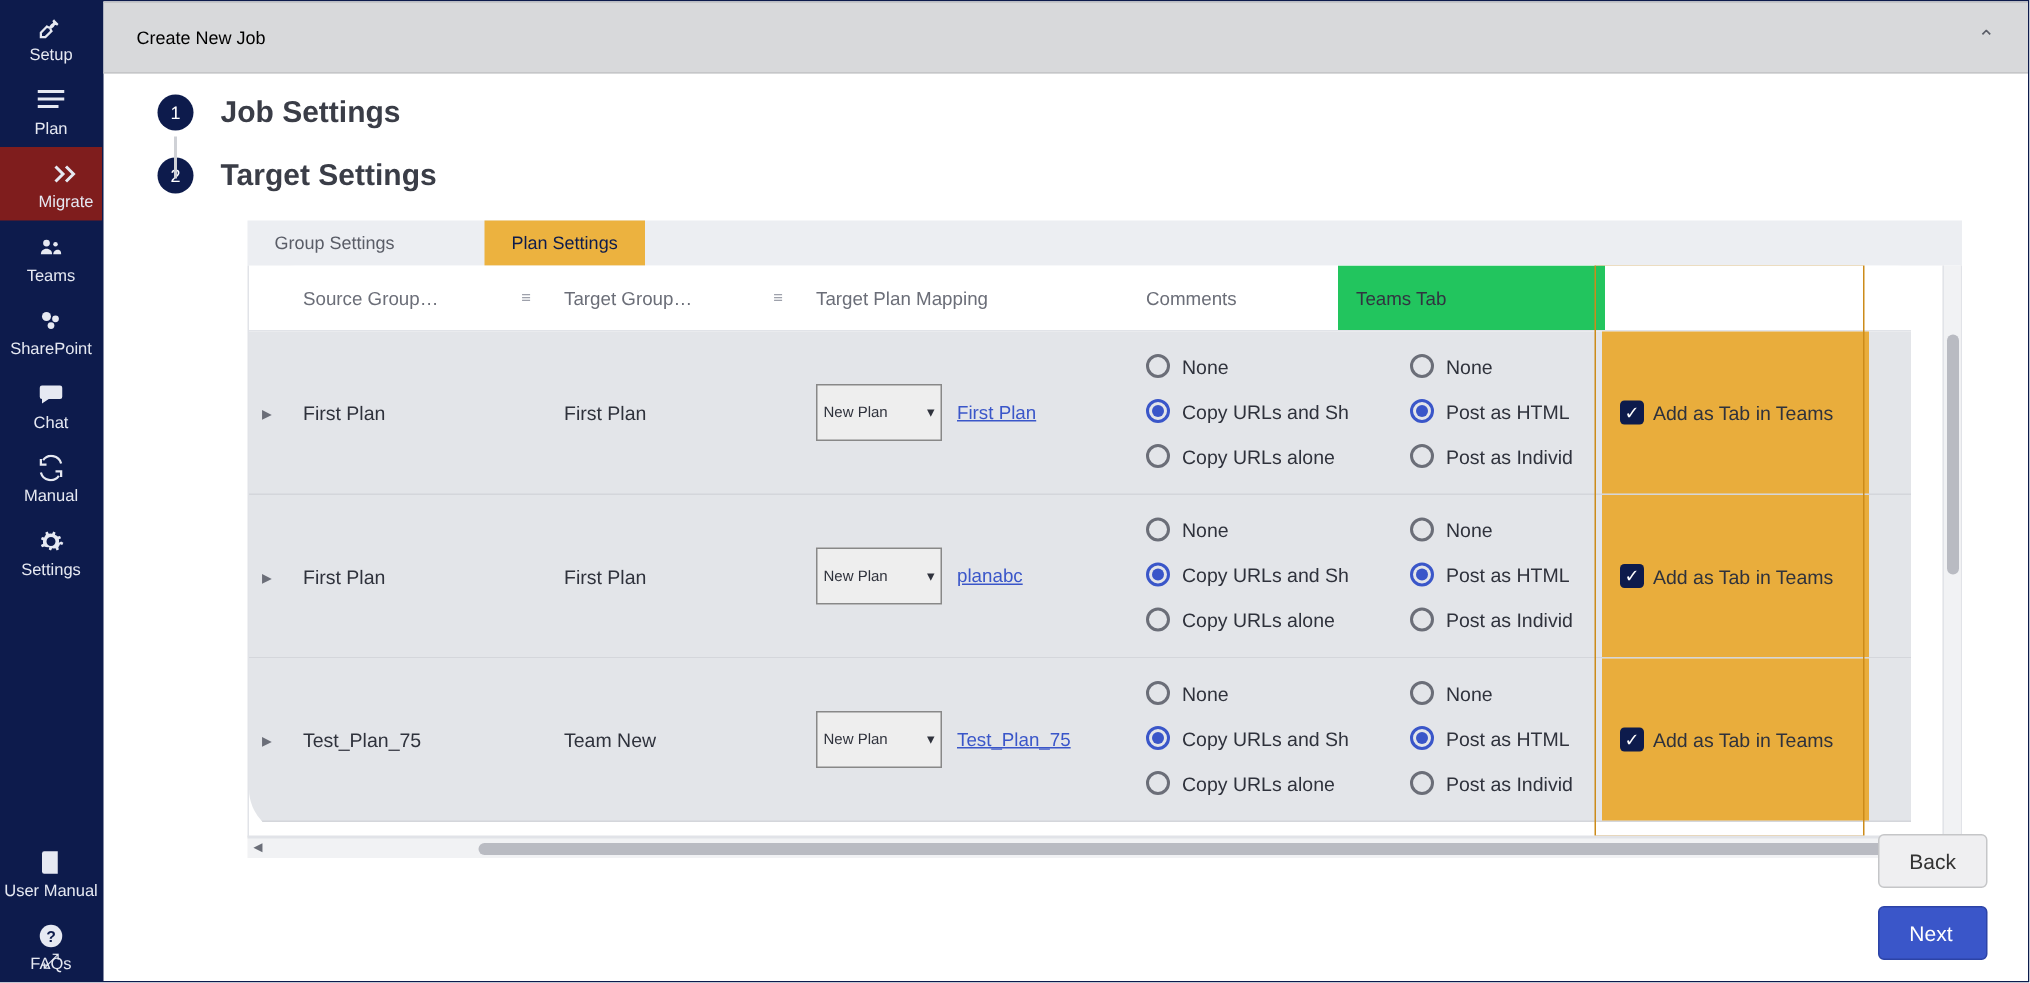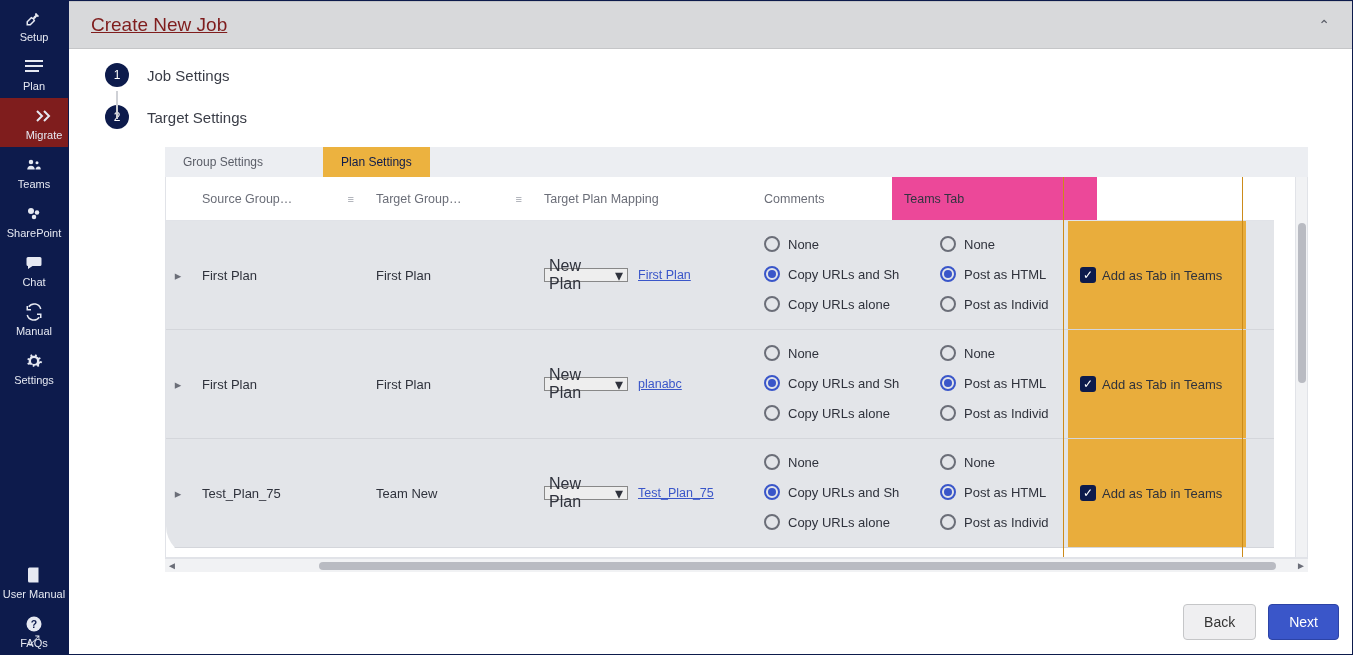--- a/index.html
+++ b/index.html
@@ -9,27 +9,27 @@
   
   .sidebar { position:absolute; left:0; top:0; width:68px; height:655px; background:#0d1b4c; display:flex; flex-direction:column; align-items:center; }
   .side-item { width:90px; padding:8px 0 6px; display:flex; flex-direction:column; align-items:center; color:#e6e9f2; font-size:11px; cursor:pointer; }
   .side-item.active { background:#7f1d1d;padding-left:20px; }
   .side-item .icon { width:20px; height:20px; display:flex; align-items:center; justify-content:center; margin-bottom:3px; font-size:16px; color:#e6e9f2; }
   .side-spacer { flex:1; }
 
   
   .main { position:absolute; left:68px; top:0; right:0; bottom:0; background:#fff; border:1px solid #0d1b4c; }
   .panel-header { height:48px; background:#d8d9db; display:flex; align-items:center; justify-content:space-between; padding:0 22px; border-top:1px solid #c5c6c8; border-bottom:1px solid #c5c6c8; }
-  .panel-title { font-size:19px; color:#7f1d1d;text-decoration:underline; }
+  .panel-title { font-size:12px; color:#000000; }
   .collapse-caret { font-size:14px; color:#5a5d67; cursor:pointer; }
 
   .steps { padding:14px 36px 0; }
   .step-row { display:flex; align-items:center; margin-bottom:18px; }
   .step-num { width:24px; height:24px; border-radius:50%; background:#0d1b4c; color:#fff; display:flex; align-items:center; justify-content:center; font-size:12px; margin-right:18px; }
-  .step-label { font-size:15px; color:#3a3d47; }
+  .step-label { font-size:20px; color:#3a3d47;font-weight:bold; }
   .step-line-area { position:relative; }
   .step-line-area::before { content:""; position:absolute; left:11px; top:-14px; height:28px; width:2px; background:#cfd1d6; }
 
   
   .settings-wrap { margin-left:60px; margin-right:8px; }
   .tabs-bar { background:#eceef2; height:30px; display:flex; align-items:stretch;gap:42px; }
   .tab { padding:0 18px; display:flex; align-items:center; font-size:12px; color:#5a5d67; cursor:pointer; }
   .tab.active { background:#ecb23f; color:#0d1b4c; font-weight:500; }
 
   
@@ -39,33 +39,33 @@
 
   .thead { display:flex; height:44px; background:#fff; border-bottom:1px solid #e1e3e8; }
   .th { display:flex; align-items:center; padding:0 12px; color:#6b6e78; font-size:12.5px; position:relative; }
   .th .filter { position:absolute; right:10px; color:#9ea1ab; font-size:11px; cursor:pointer; }
   .th.expand { width:24px; padding:0; }
   .th.src { width:174px; }
   .th.tgt { width:168px; }
   .th.map { width:220px; }
   .th.att { width:176px; }
   .th.com { width:140px; }
-  .th.tt  { width:205px; background:#ec4899; color:#313440; }
+  .th.tt  { width:178px; background:#22c55e; color:#313440; }
 
   .trow { display:flex; min-height:106px; background:#e3e5e9; border-bottom:1px solid #d4d6db; }
   .td { padding:10px 12px; display:flex; align-items:center; font-size:13px; color:#2f323c; }
   .td.expand { width:24px; justify-content:center; color:#6b6e78; cursor:pointer; padding:0; }
   .td.src { width:174px; }
   .td.tgt { width:168px; }
   .td.map { width:220px; gap:10px; }
   .td.att { width:176px; display:block; padding-top:8px; }
   .td.com { width:140px; display:block; padding-top:8px; }
   .td.tt  { width:178px; background:#e9ad3c; }
 
-  .mapsel { width:84px; height:14px; border:1px solid #888; background:#eee; font-size:16px; padding:0 4px; display:inline-flex; align-items:center; justify-content:space-between; cursor:pointer; }
+  .mapsel { width:84px; height:38px; border:1px solid #888; background:#eee; font-size:10px; padding:0 4px; display:inline-flex; align-items:center; justify-content:space-between; cursor:pointer; }
   .maplink { color:#3a56c9; text-decoration:underline; font-size:12.5px; cursor:pointer; }
 
   .radio-line { display:flex; align-items:center; gap:8px; height:30px; white-space:nowrap; overflow:hidden; }
   .radio { width:16px; height:16px; border:2px solid #6b6e78; border-radius:50%; display:inline-flex; align-items:center; justify-content:center; flex-shrink:0; cursor:pointer; }
   .radio.sel { border-color:#3a56c9; }
   .radio.sel .dot { width:8px; height:8px; border-radius:50%; background:#3a56c9; }
 
   .chk-line { display:flex; align-items:center; gap:6px; }
   .chk { width:16px; height:16px; border-radius:3px; background:#0d1b4c; display:inline-flex; align-items:center; justify-content:center; color:#fff; font-size:12px; cursor:pointer; }
 
@@ -76,21 +76,21 @@
   .vscroll { width:12px; background:#f1f2f4; border-left:1px solid #e1e3e8; position:relative; }
   .vscroll .thumb { position:absolute; left:2px; width:8px; top:46px; height:160px; background:#b9bbc2; border-radius:4px; }
 
   
   .hscroll { height:14px; background:#f1f2f4; border-top:1px solid #e1e3e8; display:flex; align-items:center; position:relative; }
   .hscroll .arrow { width:14px; text-align:center; color:#6b6e78; font-size:10px; cursor:pointer; }
   .hscroll .track { flex:1; height:8px; position:relative; }
   .hscroll .thumb { position:absolute; left:140px; right:18px; height:8px; top:0; background:#b9bbc2; border-radius:4px; }
 
   
-  .footer-btns { position:absolute; right:13px; bottom:14px; display:flex; gap:12px; }
+  .footer-btns { position:absolute; right:27px; bottom:14px; display:flex; gap:12px;flex-direction:column; }
   .btn { height:36px; padding:0 20px; border-radius:4px; display:flex; align-items:center; font-size:14px; cursor:pointer; }
   .btn-back { background:#efeff1; border:1px solid #c5c6c8; color:#333; }
   .btn-next { background:#3a56c9; border:1px solid #2c43a6; color:#fff; }
 
   
   .expand-corner { position:absolute; bottom:6px; left:0; width:68px; display:flex; justify-content:center; color:#e6e9f2; font-size:14px; cursor:pointer; }
 </style>
 </head>
 <body>
 

